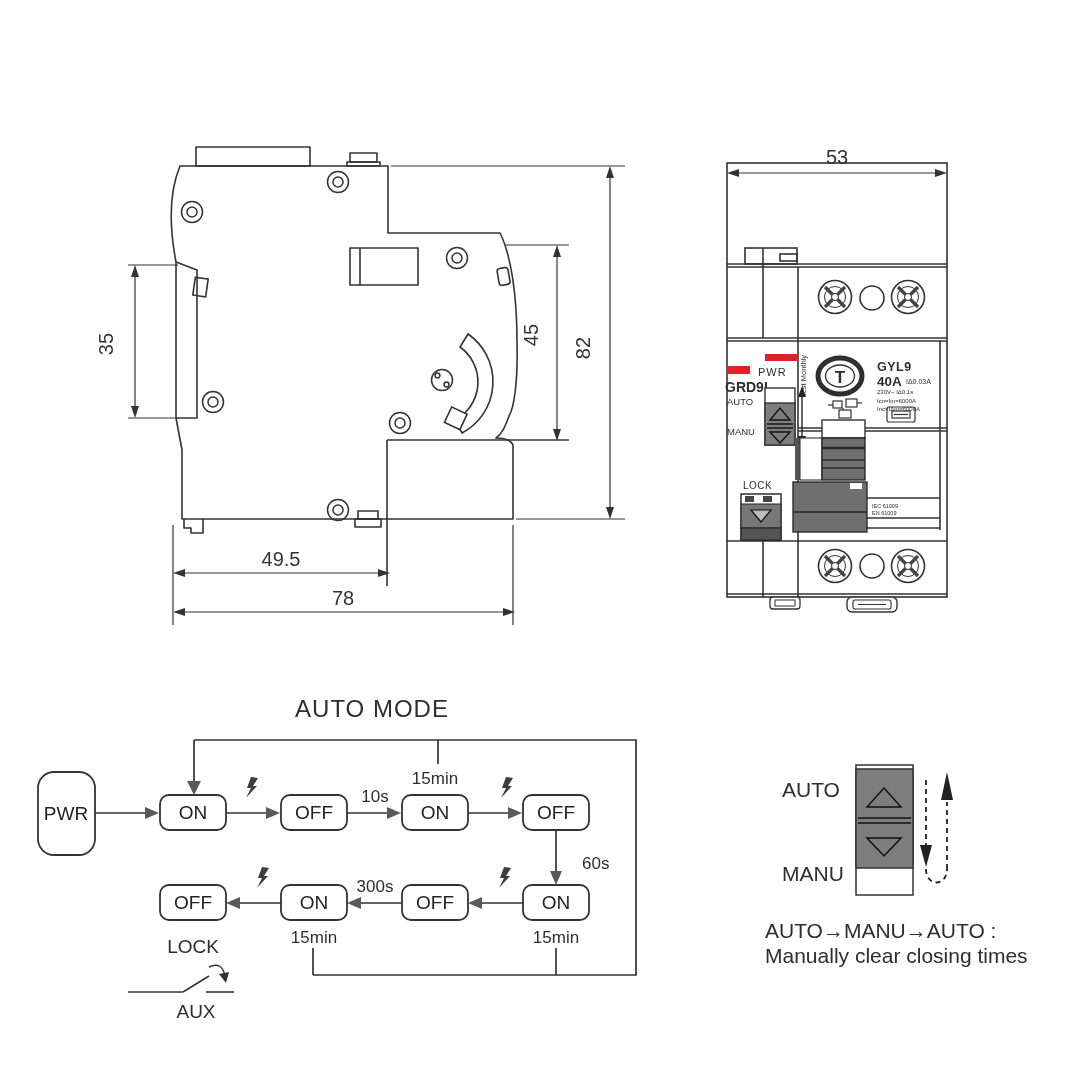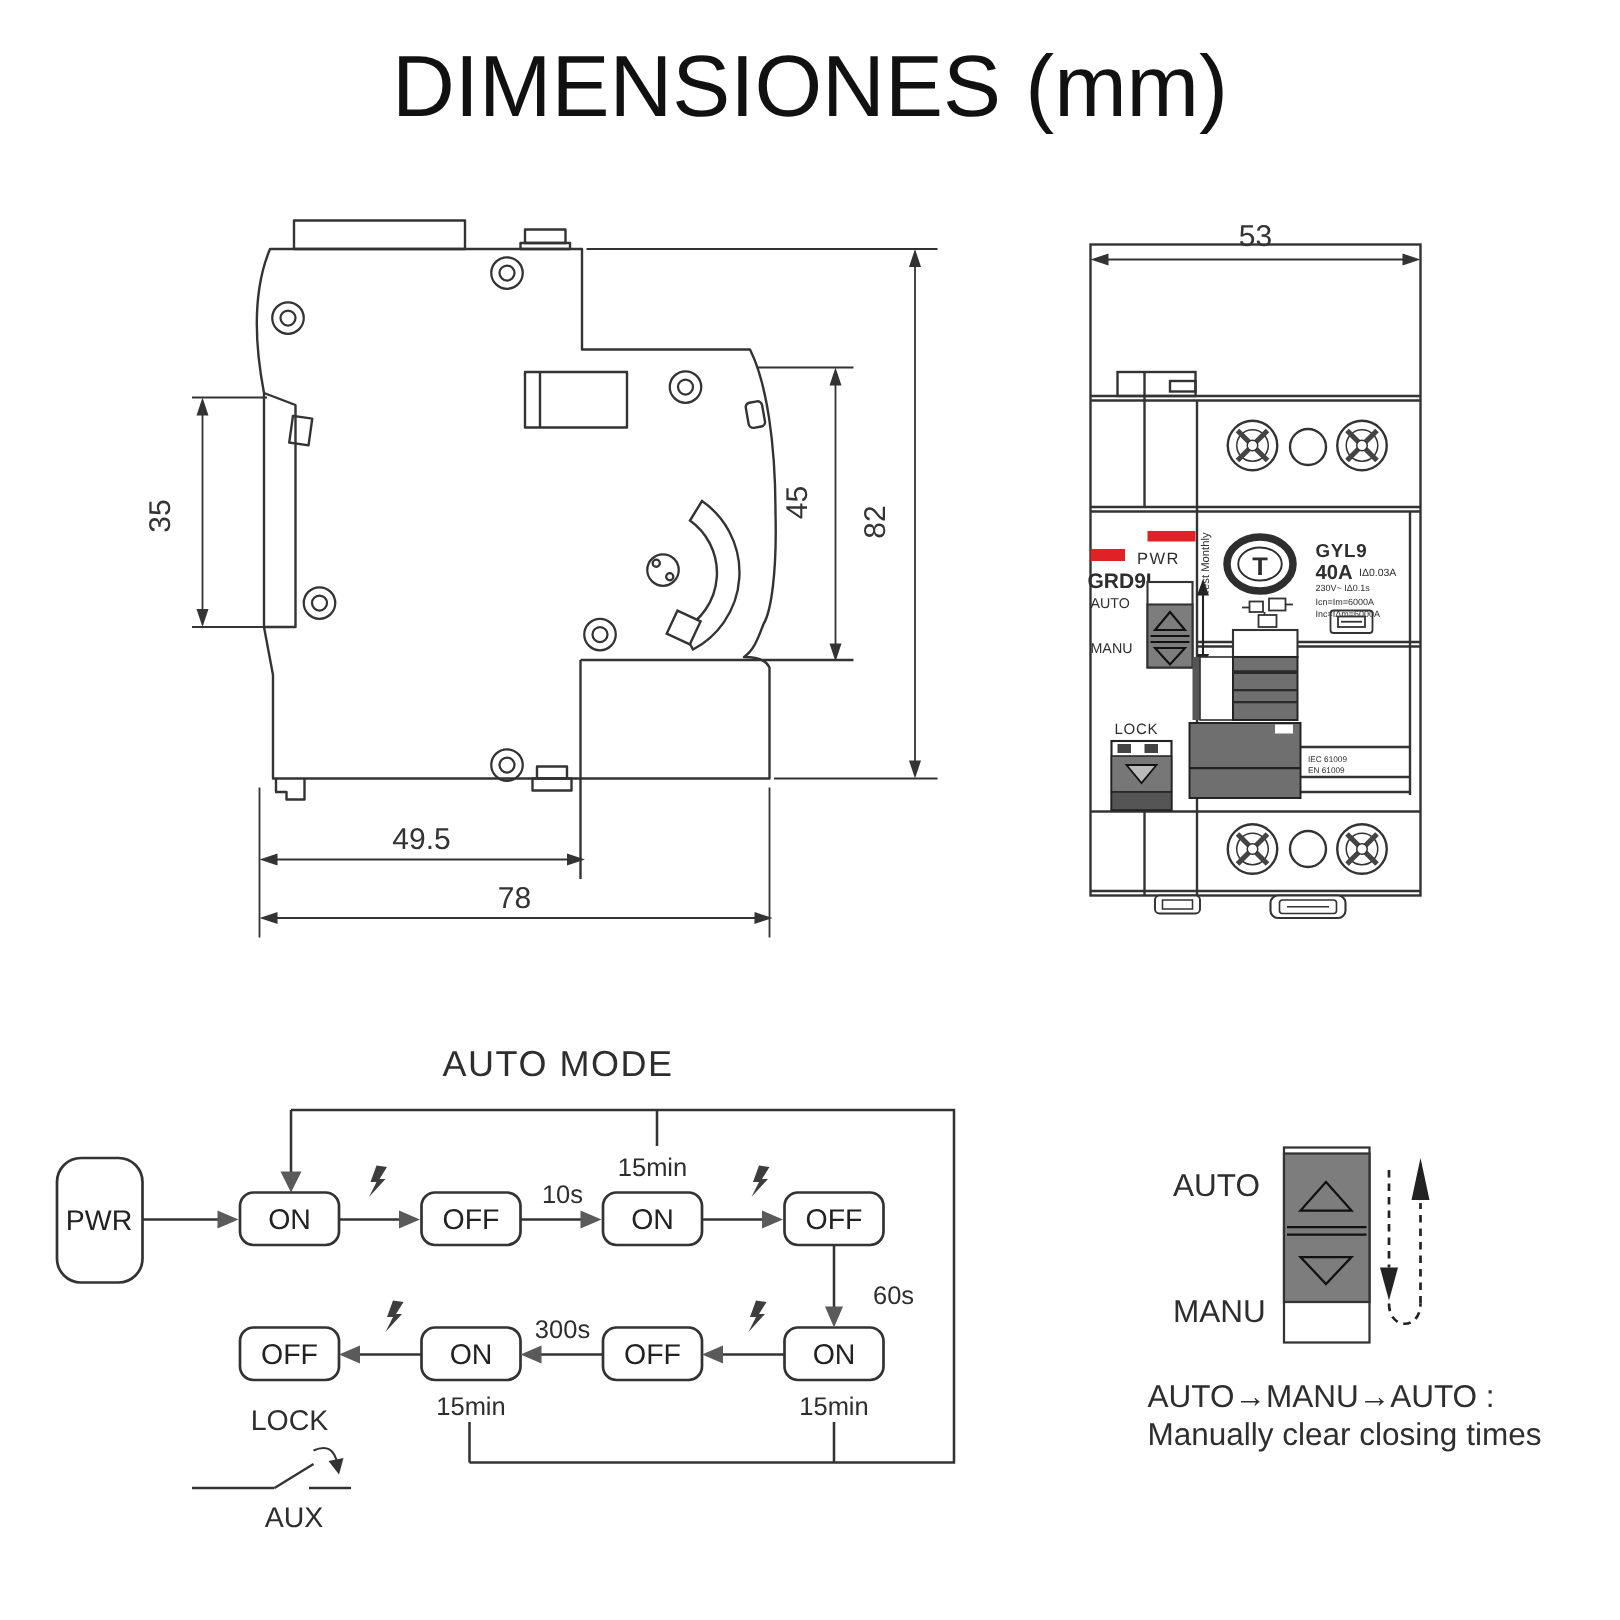--- a/index.html
+++ b/index.html
@@ -10,21 +10,20 @@
   .abs{position:absolute;}
   svg text{font-family:"Liberation Sans",sans-serif;fill:#2e2e2e;}
   .dimtxt{font-size:20px;fill:#333;}
   .boxtxt{font-size:19px;fill:#222;}
 </style>
 </head>
 <body>
 
 <div id="page">
 
-  <div id="main-title">DIMENSIONES (mm)</div>
 
   <svg class="abs" style="left:85px;top:120px;" width="560" height="520" viewBox="0 0 560 520">
     <g fill="none" stroke="#333" stroke-width="1.6" stroke-linejoin="round">
 
       <path d="M 95,46 H 303 V 113 H 415 C 426,135 432,175 432,222 C 433,262 429,288 424,296 C 420,307 417,314 411,318 Q 425,318 428,325 L 428,399 H 97 V 330 L 91,298 L 91,142 C 83,100 85,70 95,46 Z"></path>
 
       <rect x="111" y="27" width="114" height="19"></rect>
 
       <rect x="265" y="33" width="27" height="9"></rect>
       <rect x="262" y="42" width="33" height="4"></rect>

